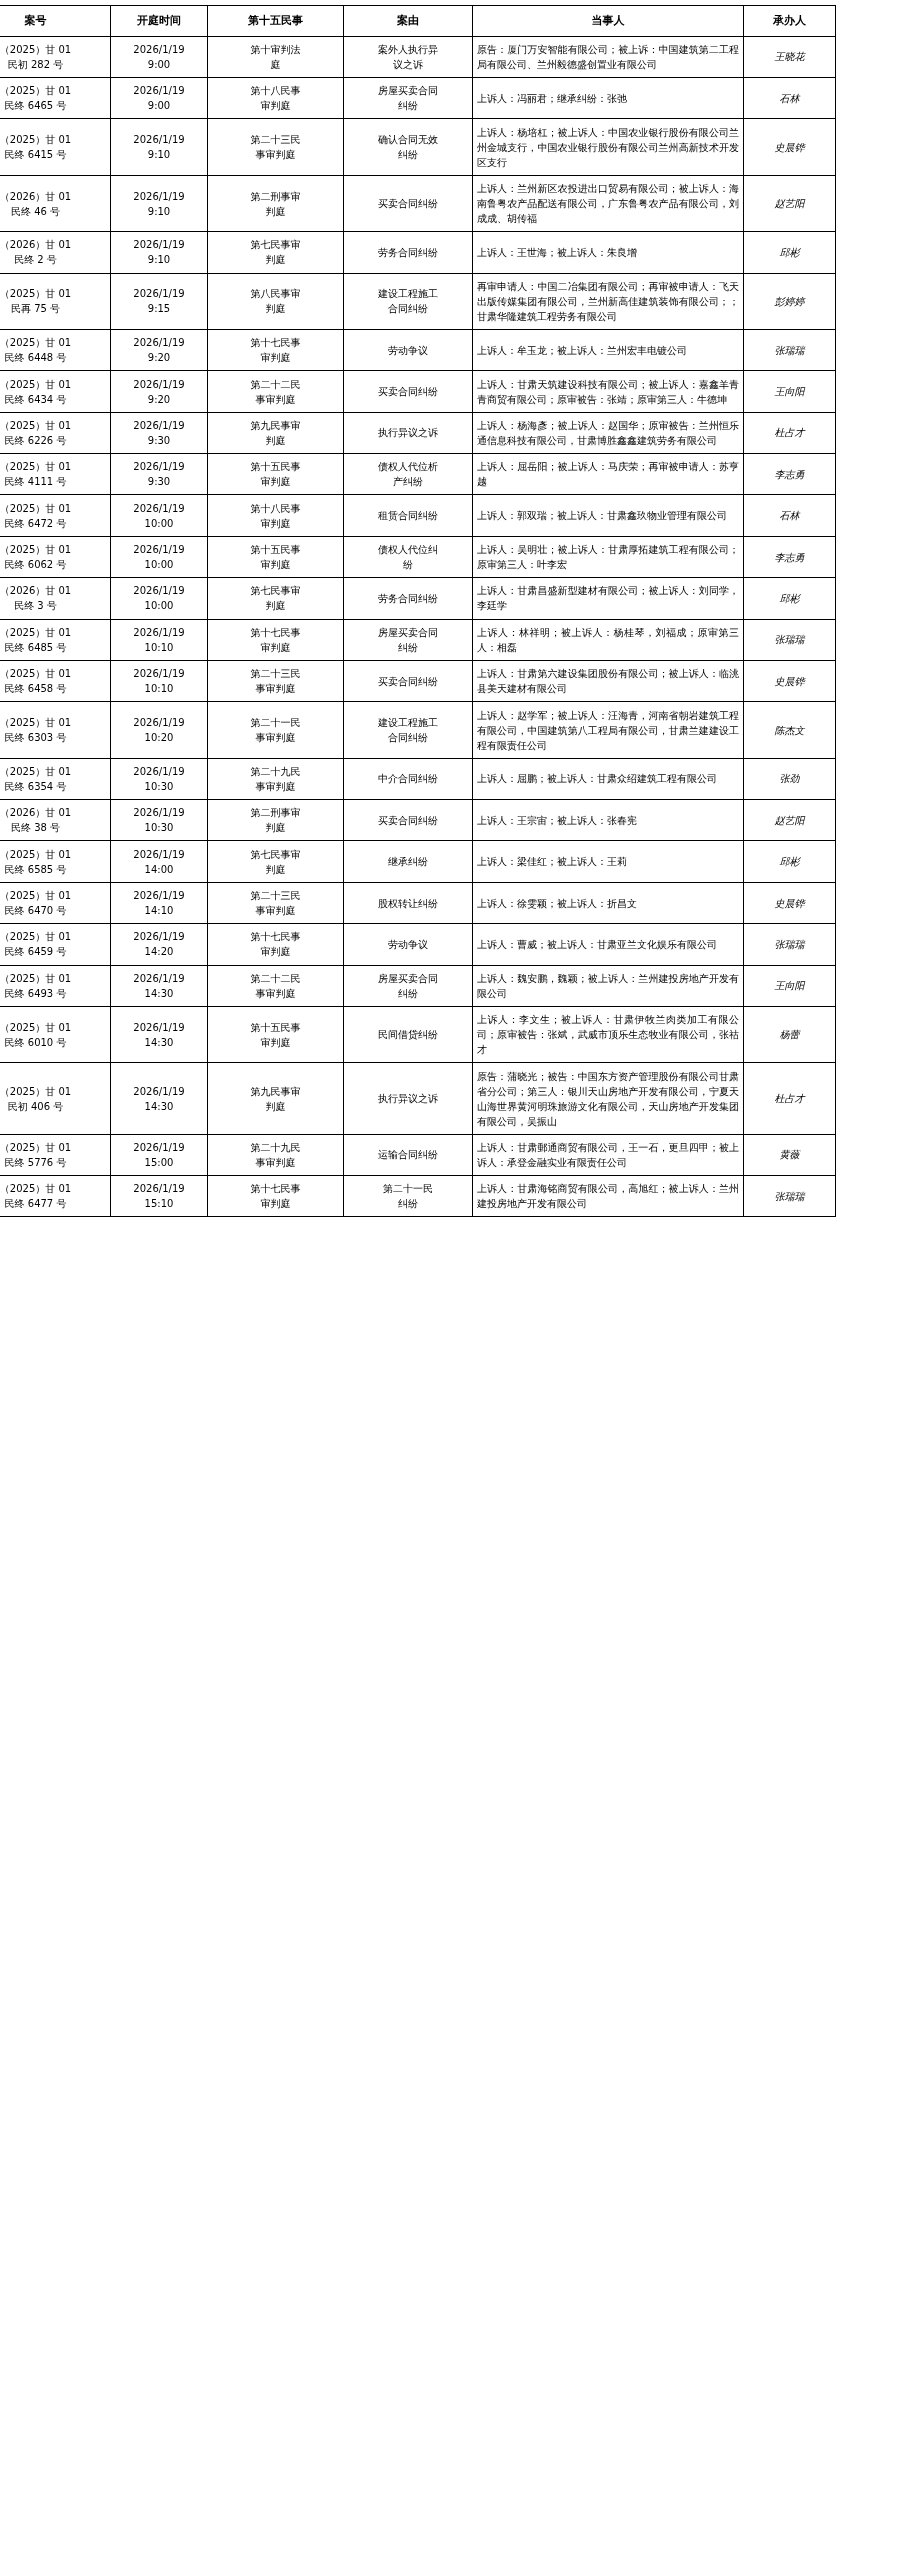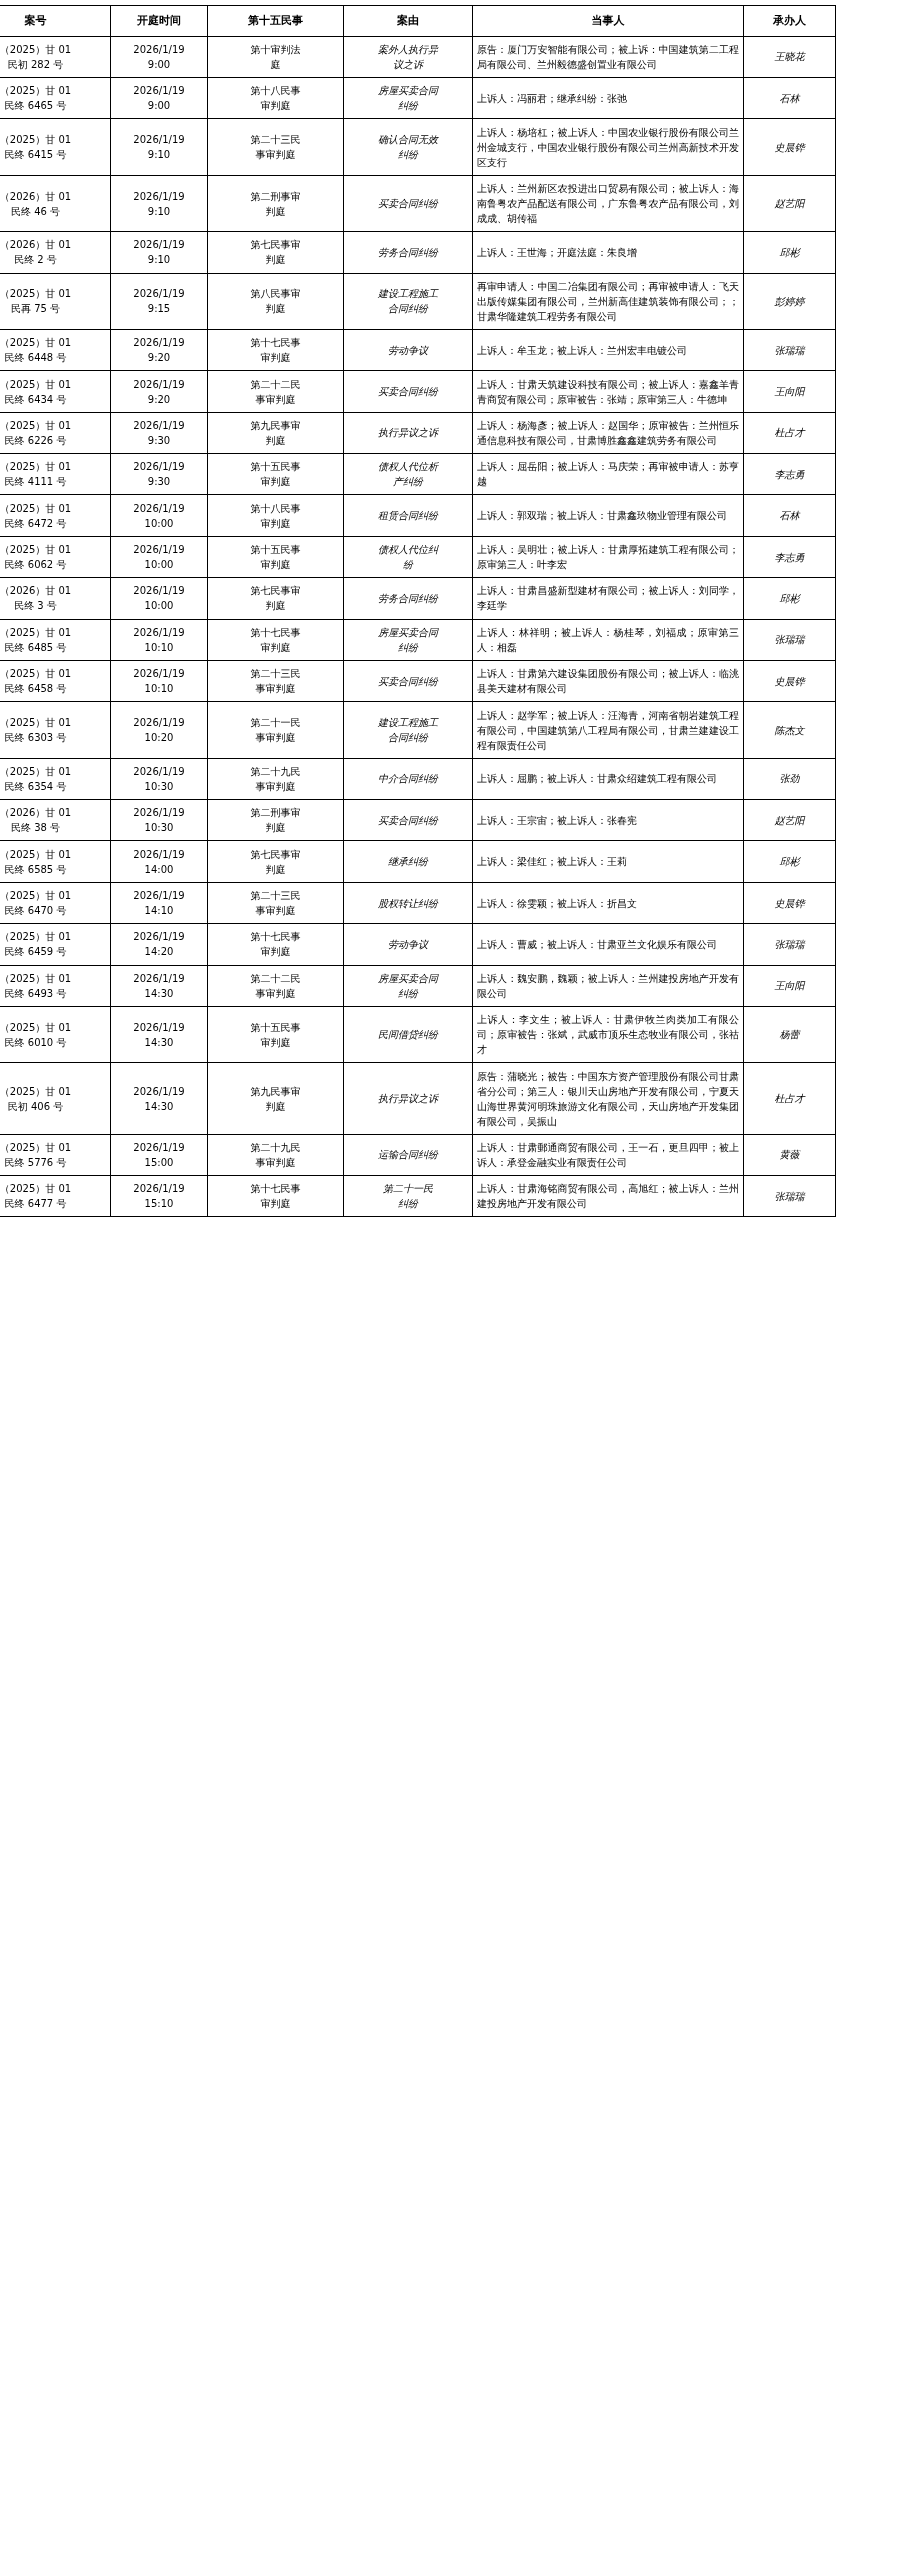--- a/index.html
+++ b/index.html
@@ -54,21 +54,20 @@
     text-align: center;
     white-space: pre-line;
   }
   .court {
     text-align: center;
     white-space: pre-line;
   }
   .cause {
     text-align: center;
     white-space: pre-line;
-    font-style: italic;
   }
   .parties {
     text-align: justify;
     text-justify: inter-ideograph;
   }
   .judge {
     text-align: center;
     font-style: italic;
   }
 </style>
@@ -144,21 +143,21 @@
           <td class="judge">赵艺阳</td>
         </tr>
         <tr>
           <td class="case-no">（2026）甘 01
 民终 2 号</td>
           <td class="time">2026/1/19
 9:10</td>
           <td class="court">第七民事审
 判庭</td>
           <td class="cause">劳务合同纠纷</td>
-          <td class="parties">上诉人：王世海；开庭法庭：朱良增</td>
+          <td class="parties">上诉人：王世海；被上诉人：朱良增</td>
           <td class="judge">邱彬</td>
         </tr>
         <tr>
           <td class="case-no">（2025）甘 01
 民再 75 号</td>
           <td class="time">2026/1/19
 9:15</td>
           <td class="court">第八民事审
 判庭</td>
           <td class="cause">建设工程施工

